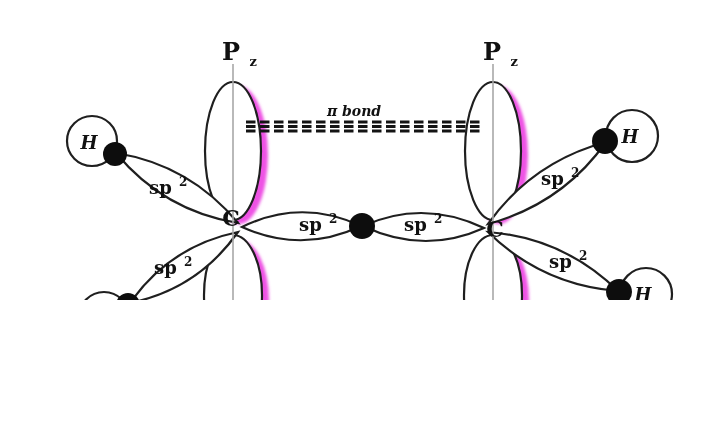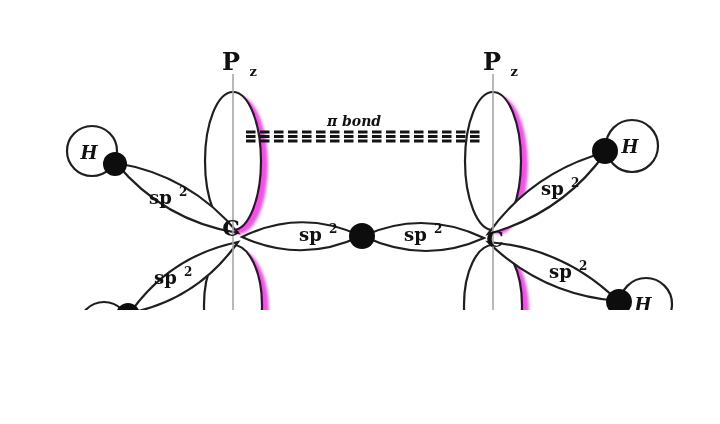--- a/index.html
+++ b/index.html
@@ -1,16 +1,16 @@
 <!DOCTYPE html>
 <html><head>
 <meta charset="utf-8">
 <style>
   html,body { margin:0; padding:0; background:#ffffff; }
-  .stage { width:720px; height:300px; background:#ffffff; position:relative; overflow:hidden;margin-top:10px; }
+  .stage { width:720px; height:300px; background:#ffffff; position:relative; overflow:hidden; }
   svg { display:block; }
   text { font-family:"DejaVu Serif","Liberation Serif",serif; font-weight:bold; fill:#111111; }
   .lobe   { fill:#ffffff; stroke:#1f1f1f; stroke-width:2.2; }
   .petal  { fill:#ffffff; stroke:#1f1f1f; stroke-width:2.2; }
   .hcirc  { fill:#ffffff; stroke:#1f1f1f; stroke-width:2.2; }
   .dot    { fill:#0d0d0d; }
   .axis   { stroke:#a8a8a8; stroke-width:1.6; }
   .dash   { stroke:#141414; stroke-width:3.2; stroke-dasharray:9.5 4.5; }
   .ital   { font-style:italic; }
 </style>

